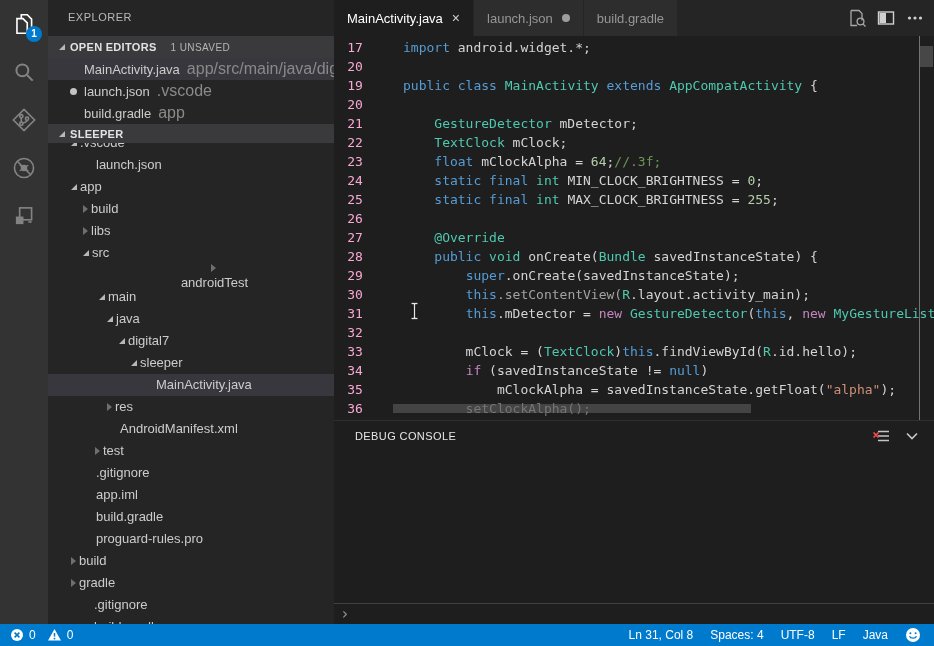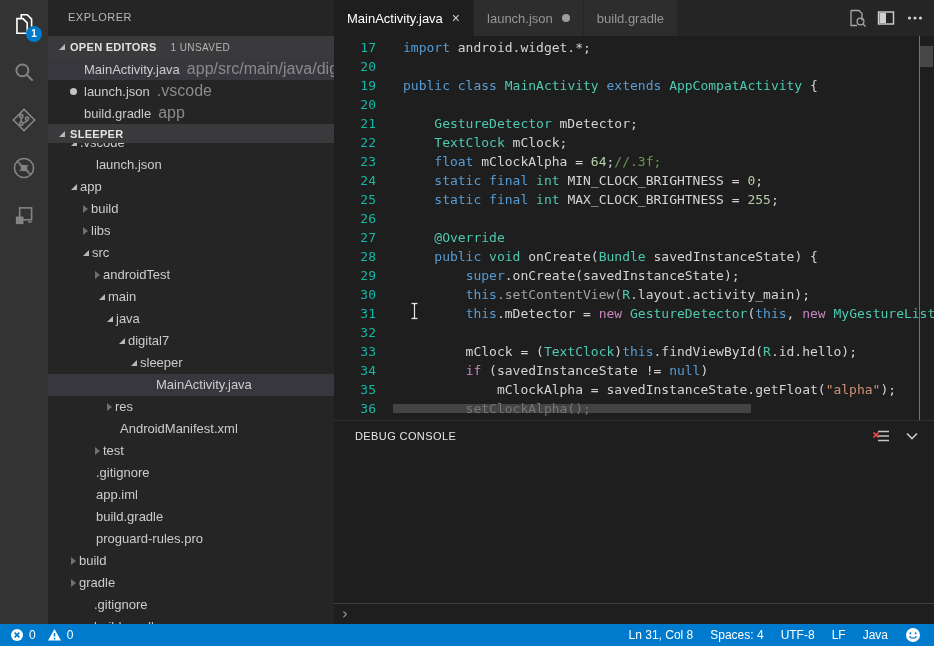--- a/index.html
+++ b/index.html
@@ -40,21 +40,21 @@
   .tab{display:flex;align-items:center;padding:0 13px;background:#2d2d2d;color:#969696;font-size:13px;
        border-right:1px solid #252526;cursor:pointer;white-space:nowrap;}
   .tab.active{background:#1e1e1e;color:#ffffff;}
   .tab-close{margin-left:9px;font-size:14px;color:#d0d0d0;line-height:1;}
   .tab-dirty{margin-left:9px;width:8px;height:8px;border-radius:50%;background:#9d9d9d;display:inline-block;}
   .editor-actions{margin-left:auto;display:flex;align-items:center;gap:9px;padding-right:9px;}
   .ea-icon{display:flex;align-items:center;cursor:pointer;}
   .editor{position:absolute;left:0;top:36px;width:600px;height:384px;overflow:hidden;cursor:text;}
   #code{position:absolute;left:0;top:2px;width:100%;}
   .code-line{display:flex;height:19px;line-height:19px;font-family:"DejaVu Sans Mono","Liberation Mono",monospace;font-size:13px;white-space:pre;}
-  .ln{width:42px;text-align:right;color:#14b8a6;flex:0 0 42px;}
+  .ln{width:42px;text-align:center;color:#f9a8d4;flex:0 0 42px;}
   .code-text{margin-left:27px;}
   .ruler{position:absolute;left:585px;top:0;width:1px;height:384px;background:rgba(255,255,255,.38);}
   .vscroll{position:absolute;right:1px;top:10px;width:13px;height:21px;background:rgba(121,121,121,.45);}
   .hscroll{position:absolute;left:59px;top:368px;width:358px;height:9px;background:rgba(121,121,121,.42);}
   .ibeam{position:absolute;left:75px;top:266px;}
   
   .panel{position:absolute;left:0;top:420px;width:600px;height:204px;background:#1e1e1e;border-top:1px solid rgba(128,128,128,.18);box-sizing:border-box;}
   .panel-header{position:relative;height:30px;display:flex;align-items:center;}
   .panel-title{margin-left:21px;font-size:11px;color:#e7e7e7;letter-spacing:.4px;cursor:pointer;}
   .panel-icons{margin-left:auto;display:flex;align-items:center;gap:13px;padding-right:13px;}
@@ -151,21 +151,21 @@
           <span>build</span>
         </div>
         <div class="tree-row" style="padding-left: 35px;">
           <span class="tw tw-col"></span>
           <span>libs</span>
         </div>
         <div class="tree-row" style="padding-left: 35px;">
           <span class="tw tw-exp"></span>
           <span>src</span>
         </div>
-        <div class="tree-row" style="padding-left: 47px;">
+        <div class="tree-row" style="padding-left: 47px; flex-direction: column;">
           <span class="tw tw-col"></span>
           <span>androidTest</span>
         </div>
         <div class="tree-row" style="padding-left: 51px;">
           <span class="tw tw-exp"></span>
           <span>main</span>
         </div>
         <div class="tree-row" style="padding-left: 59px;">
           <span class="tw tw-exp"></span>
           <span>java</span>

